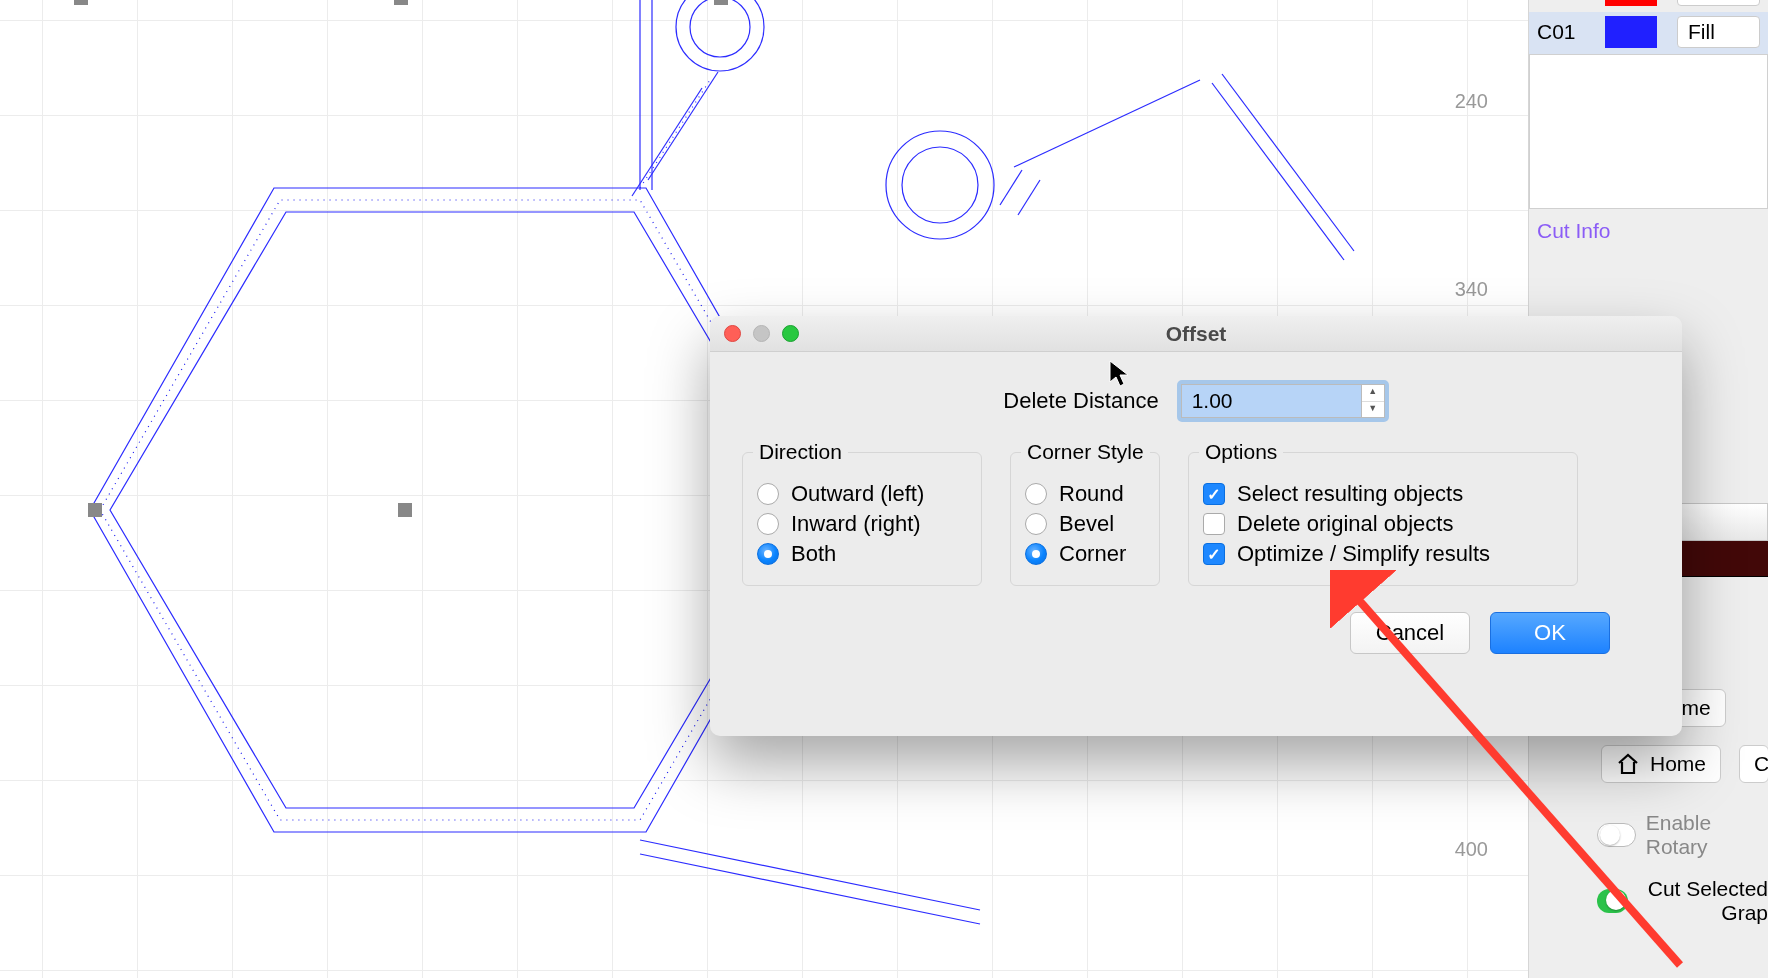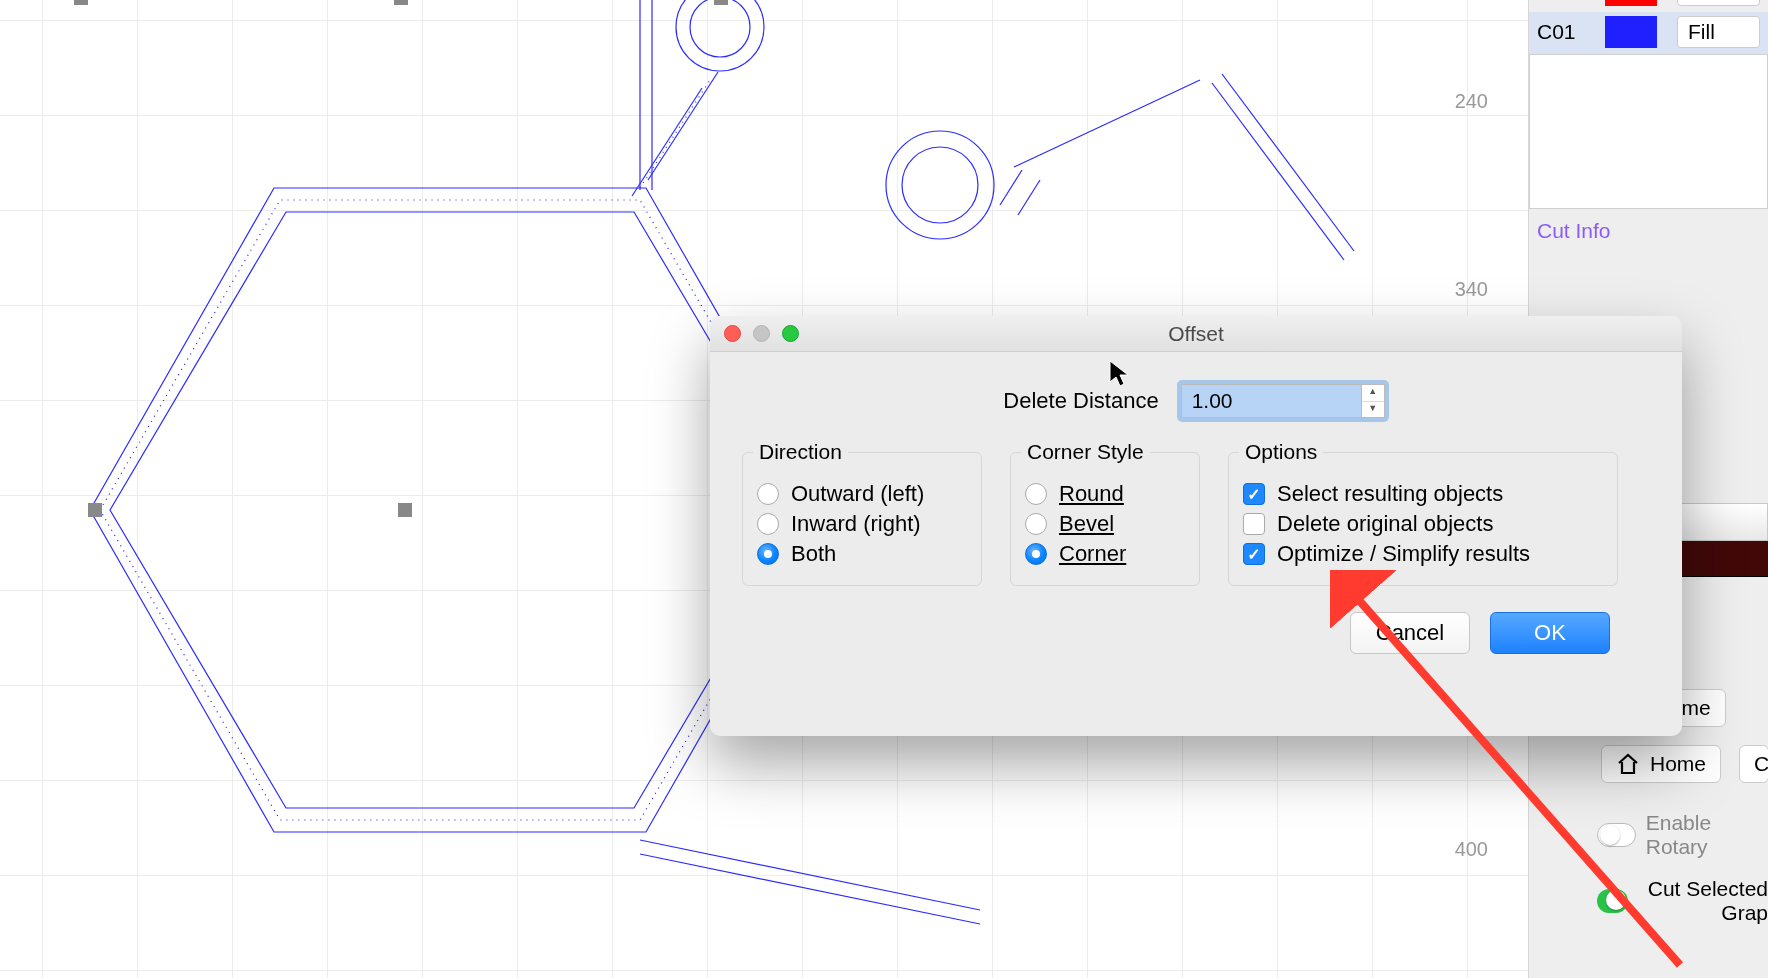--- a/index.html
+++ b/index.html
@@ -141,21 +141,21 @@
       background: linear-gradient(#efefef,#e1e1e1);
       border-bottom: 1px solid #cfcfcf;
       border-top-left-radius: 10px; border-top-right-radius: 10px;
       position: relative;
     }
     .traffic { position:absolute; left:14px; top:9px; display:flex; gap:12px; }
     .tl { width:17px; height:17px; border-radius:50%; }
     .tl-close { background:#ff5f57; border:1px solid #e04641; }
     .tl-min { background:#c5c5c5; border:1px solid #b5b5b5; }
     .tl-max { background:#28c840; border:1px solid #1ba131; }
-    .titlebar-title { text-align:center; line-height:36px; font-size:21px; color:#4a4a4a; }
+    .titlebar-title { text-align:center; line-height:36px; font-size:21px; color:#4a4a4a;font-weight:bold; }
 
     .dlg-body { padding: 28px 32px 0 32px; }
     .dlg-row1 { display:flex; align-items:center; justify-content:center; gap:18px; margin-bottom:30px; }
     .dlg-label { font-size:22px; }
     .spin-wrap { display:flex; border:4px solid #a6c7ea; border-radius:5px; }
     .spin-input {
       width: 180px; padding: 4px 10px; font-size:21px;
       border:1px solid #bbb; border-right:none;
       background: #b7d4f7;
       outline: none;
@@ -341,21 +341,21 @@
             <div class="radio">
               <span class="radio-dot"></span>
               <span>Inward (right)</span>
             </div>
             <div class="radio">
               <span class="radio-dot sel"></span>
               <span>Both</span>
             </div>
           </div>
       </div>
-      <div class="group" style="width:190px;text-decoration:underline;">
+      <div class="group" style="width:150px;">
         <span class="group-title">Corner Style</span>
         <div id="corner-options">
             <div class="radio">
               <span class="radio-dot"></span>
               <span>Round</span>
             </div>
             <div class="radio">
               <span class="radio-dot"></span>
               <span>Bevel</span>
             </div>

